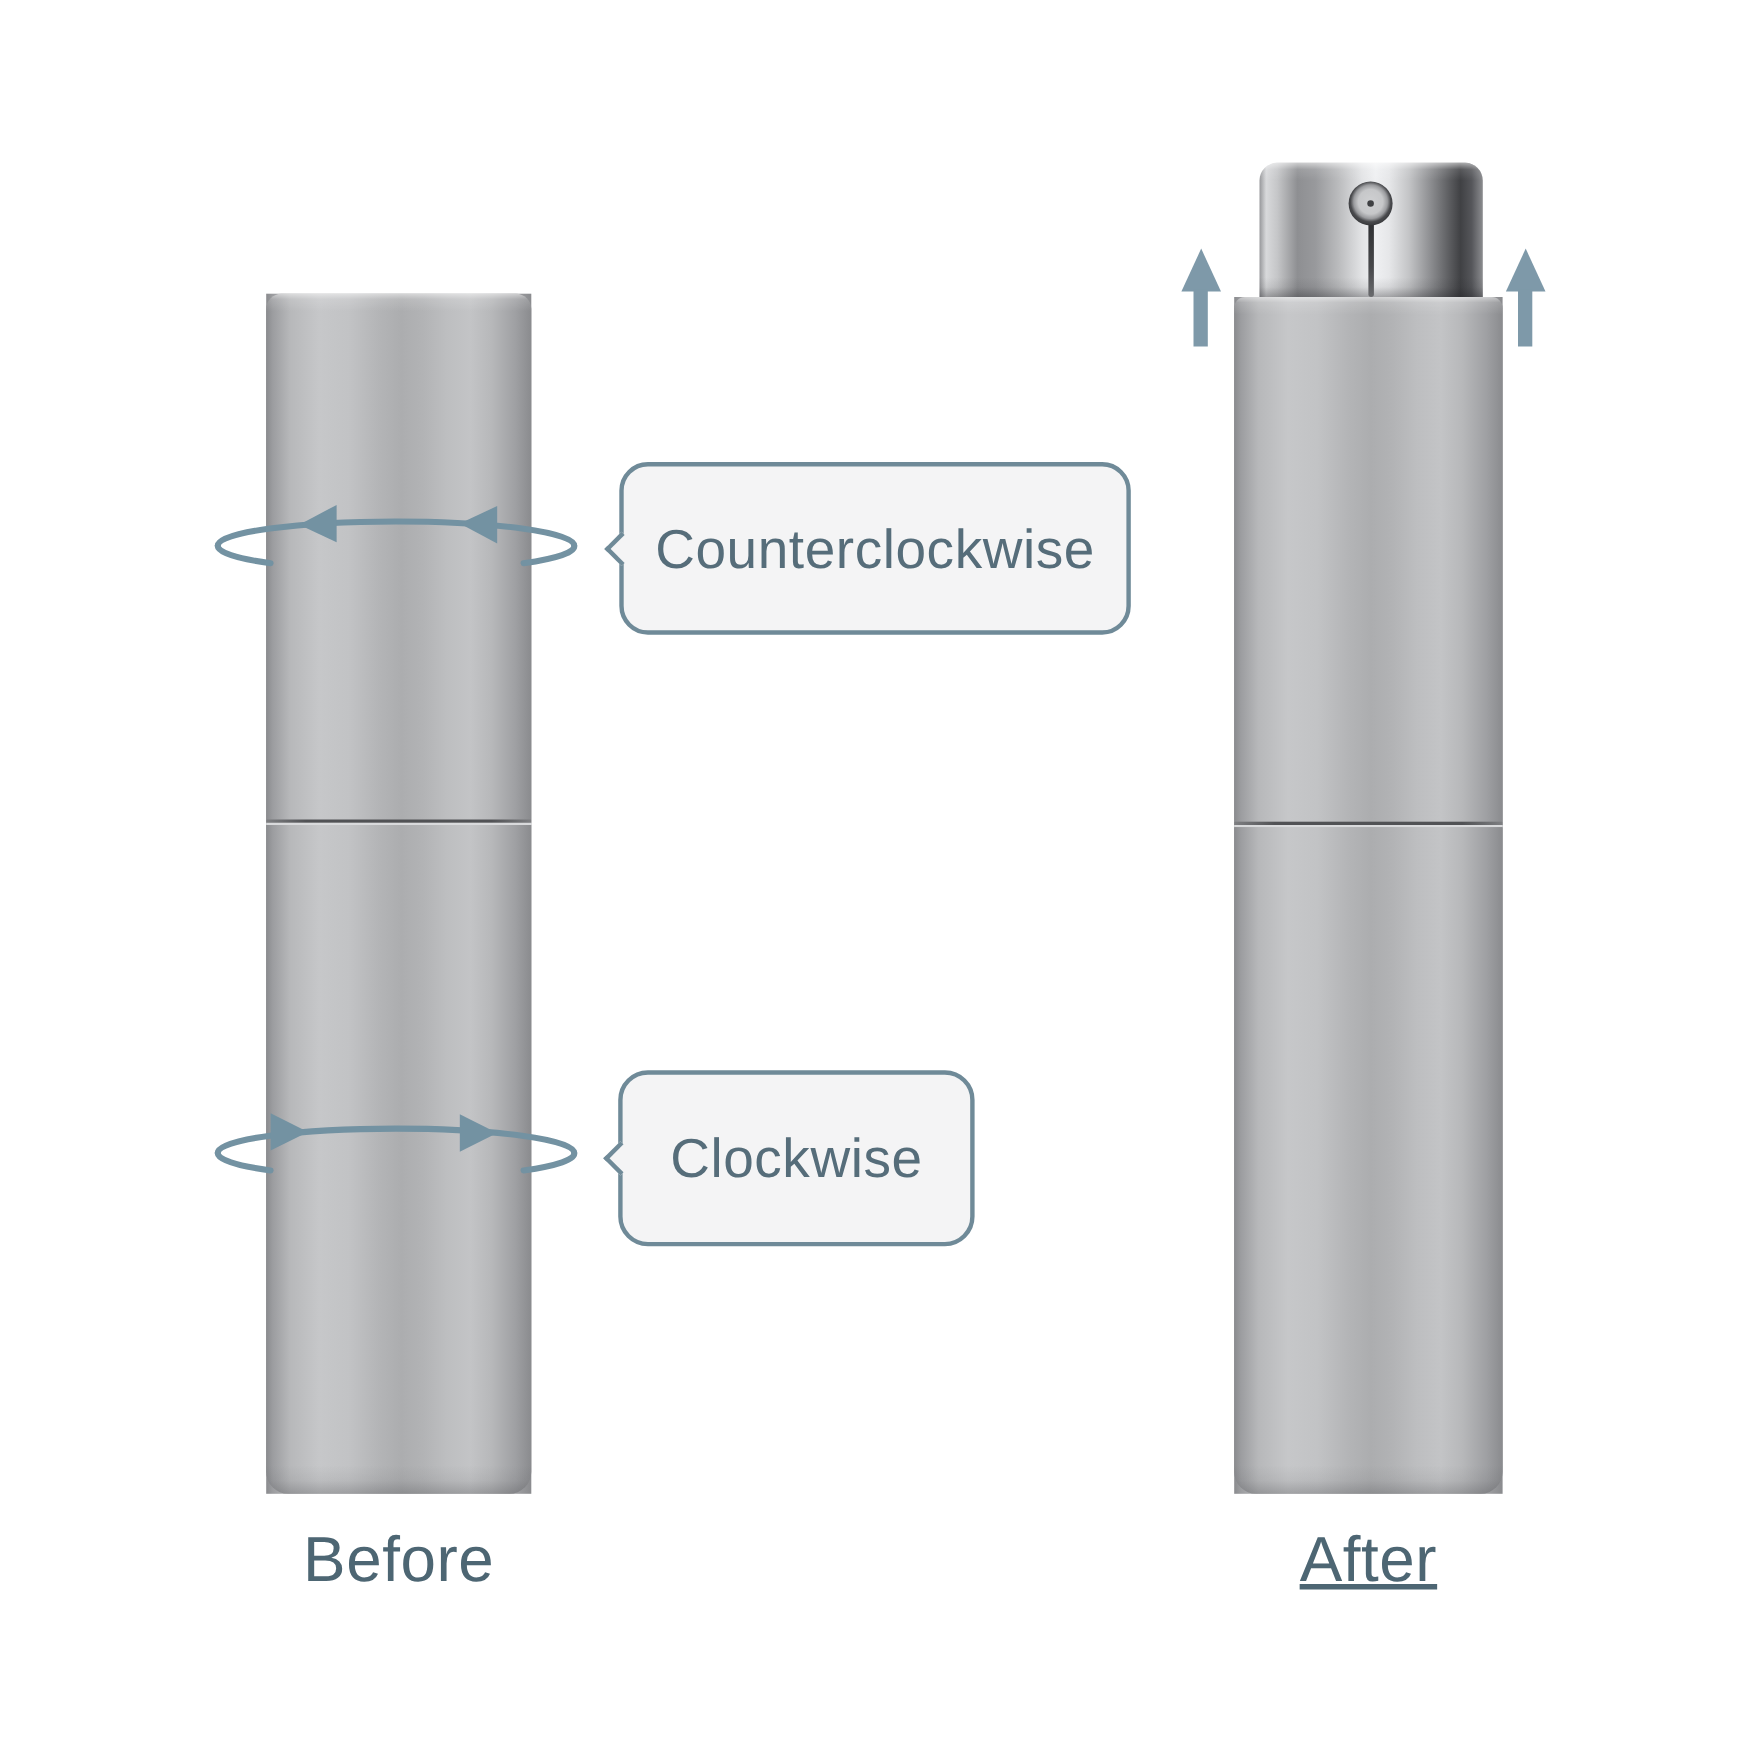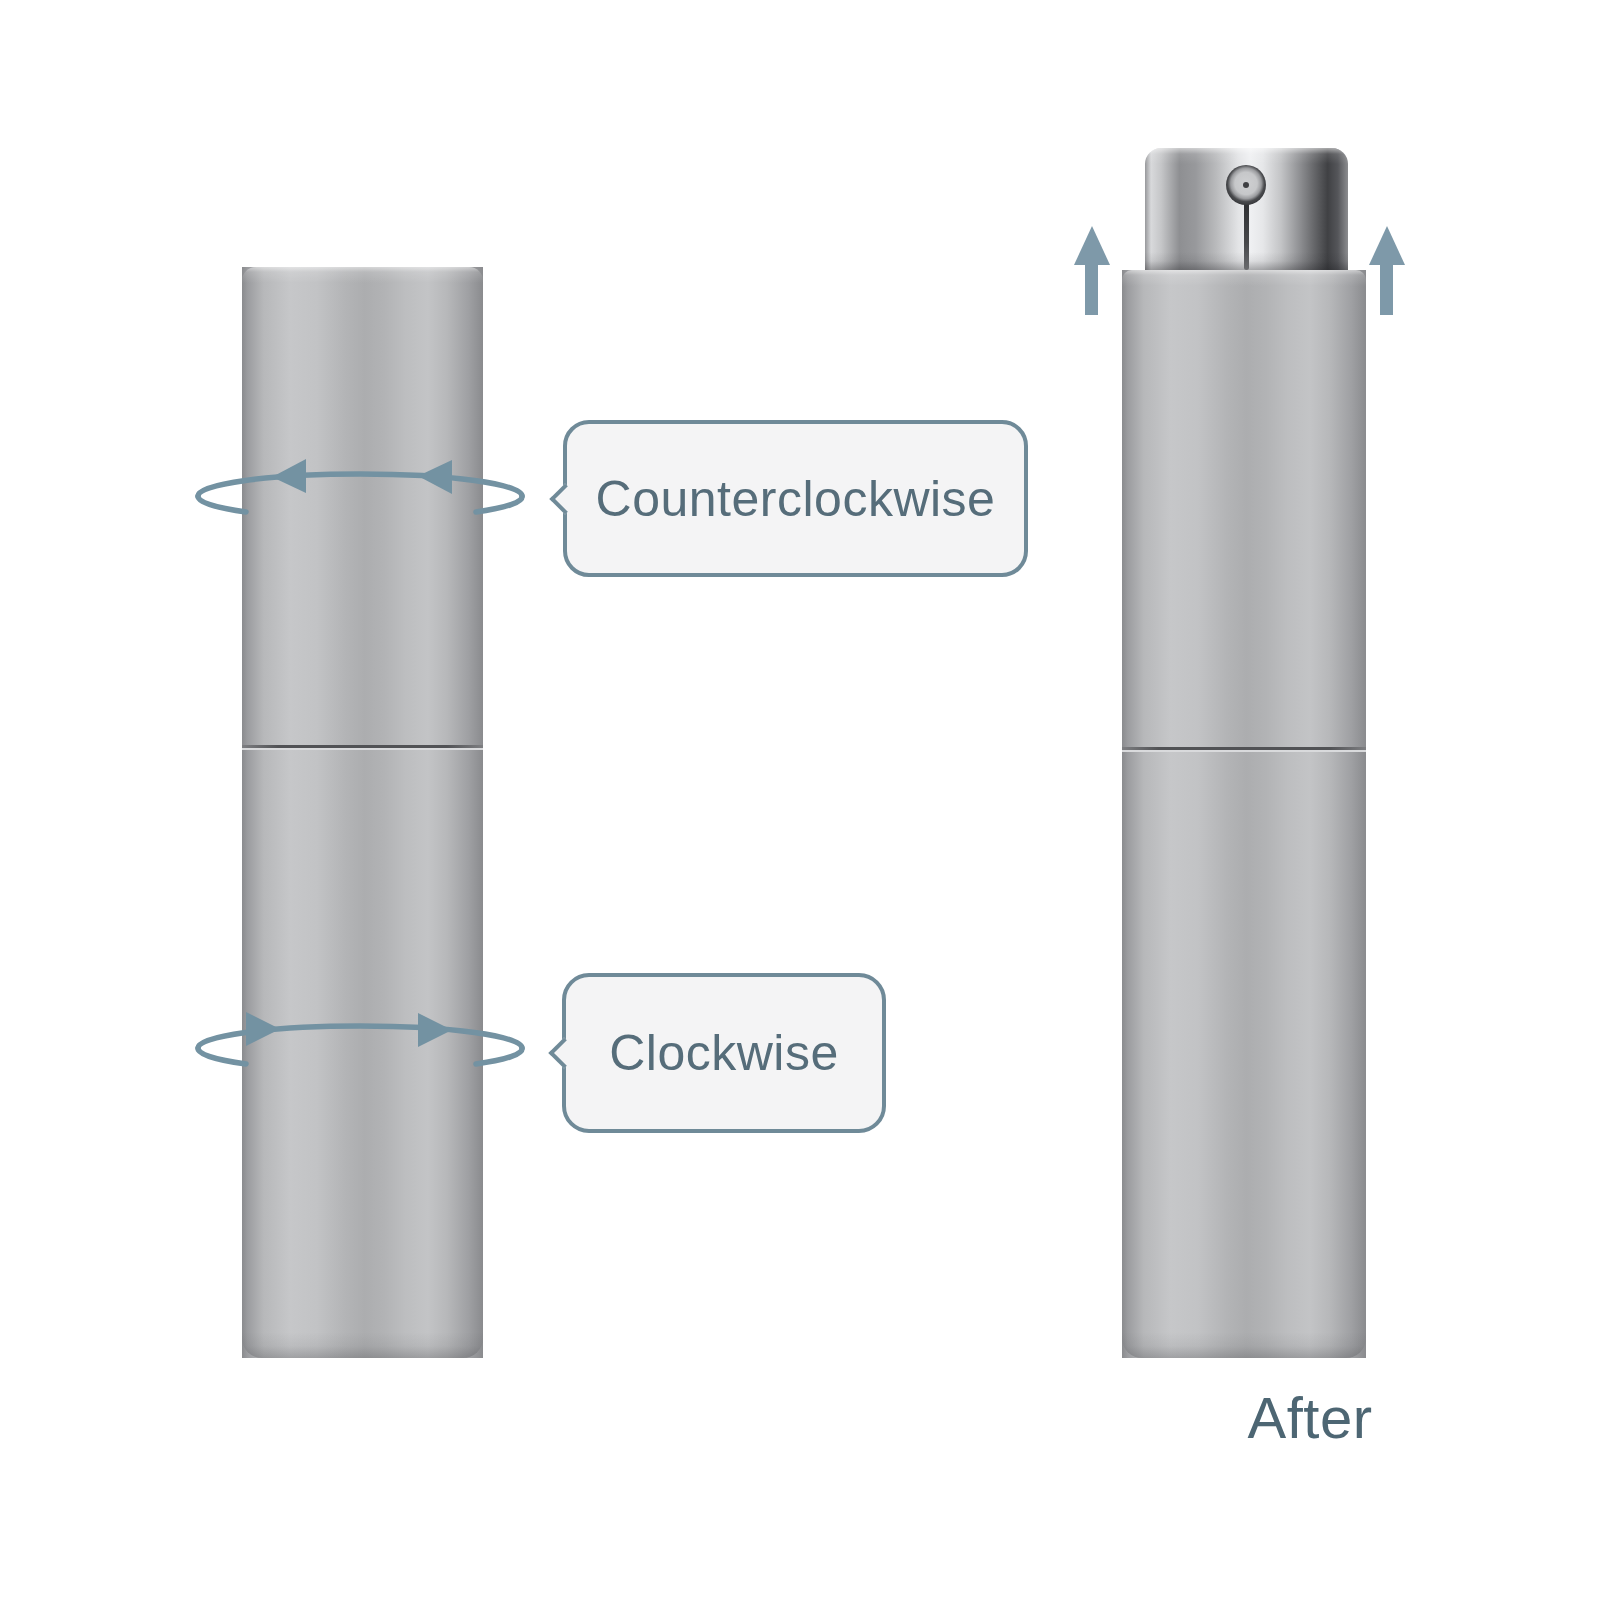--- a/index.html
+++ b/index.html
@@ -66,21 +66,21 @@
   .callout-cw{left:562px;top:973px;width:324px;height:160px;border-radius:27px;}
   .callout .txt{font-size:50px;font-weight:500;color:#566d7a;white-space:nowrap;letter-spacing:.5px;}
   .tail{position:absolute;left:-13px;top:50%;width:22px;height:22px;
     transform:translateY(-50%) rotate(45deg);background:#f4f4f5;
     border-left:4px solid #6f8a98;border-bottom:4px solid #6f8a98;box-sizing:border-box;}
 
   
   .caption{position:absolute;font-size:58px;font-weight:500;color:#4d6673;
     text-align:center;letter-spacing:.5px;z-index:4;}
   .caption-before{left:242px;top:1384px;width:241px;}
-  .caption-after{left:1188px;top:1384px;width:244px;}
+  .caption-after{left:1122px;top:1384px;width:244px;text-decoration:underline;}
 </style>
 </head>
 <body>
 
 <div class="canvas">
 
   <div class="piece metal bottle-before">
     <div class="half top metal"></div>
     <div class="seam"></div>
     <div class="seam-light"></div>
@@ -131,15 +131,16 @@
 
   <div class="callout callout-ccw">
     <span class="tail"></span>
     <span class="txt">Counterclockwise</span>
   </div>
   <div class="callout callout-cw">
     <span class="tail"></span>
     <span class="txt">Clockwise</span>
   </div>
 
+  <div class="caption caption-before">Before</div>
   <div class="caption caption-after">After</div>
 
 </div>
 
 </body></html>

